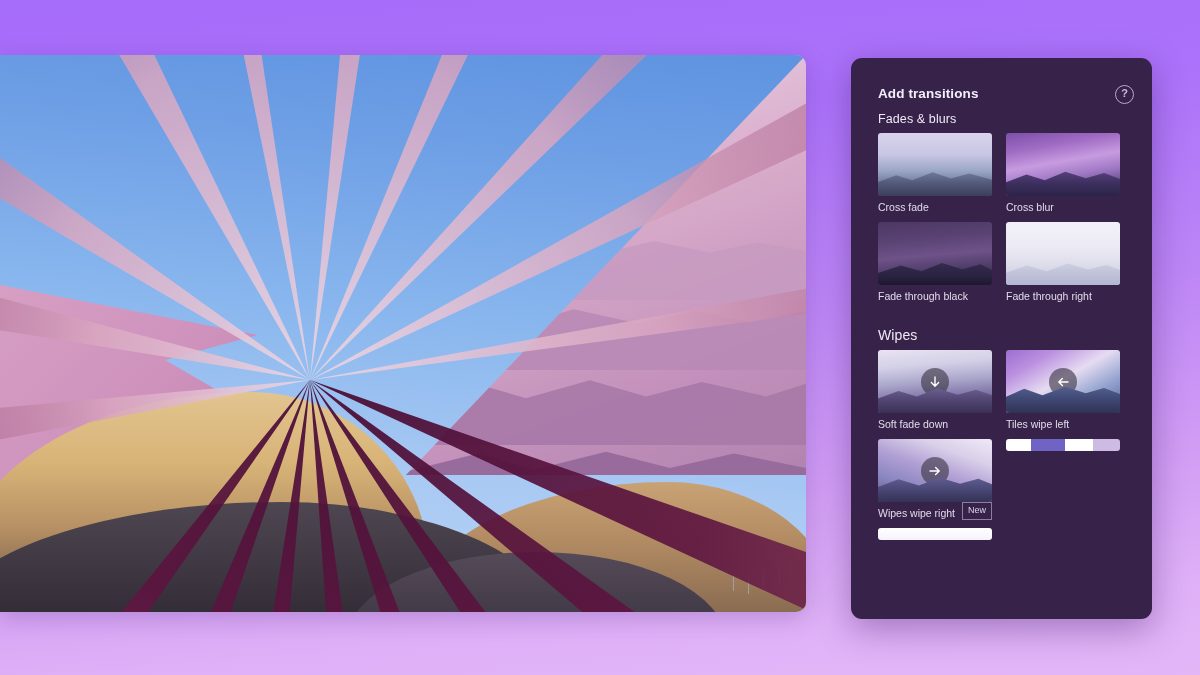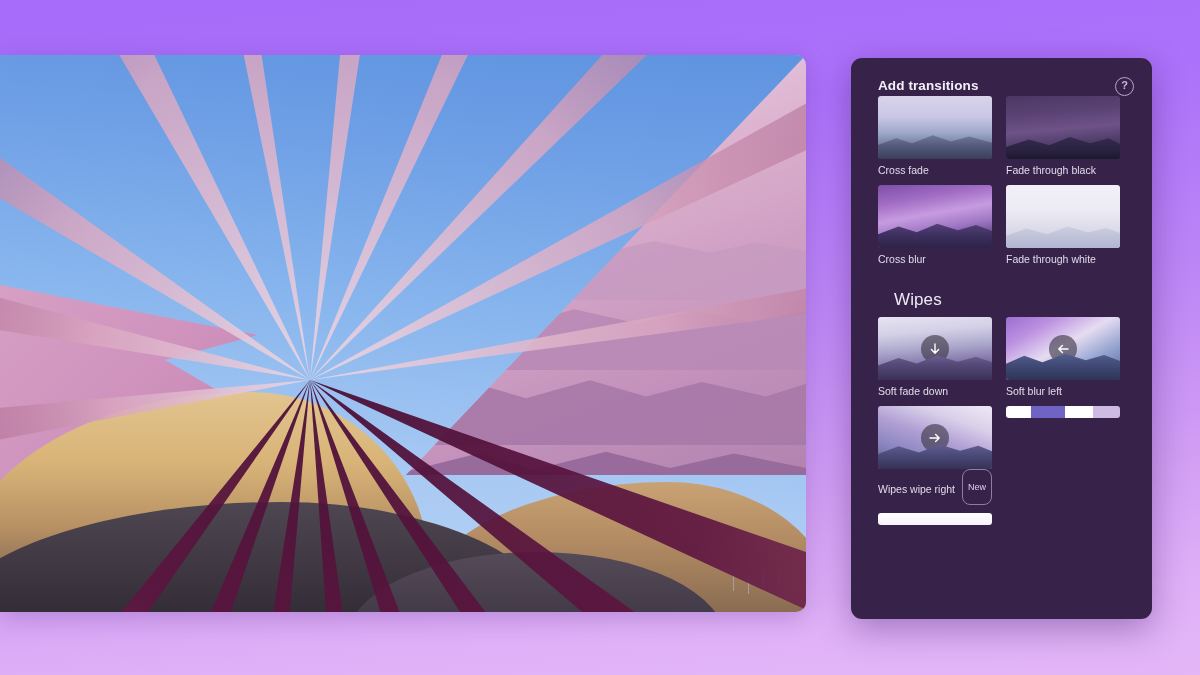--- a/index.html
+++ b/index.html
@@ -71,37 +71,37 @@
   
   .rays{position:absolute;inset:0;}
 
   
   #transitions-panel{
     position:absolute;left:851px;top:58px;width:301px;height:561px;
     background:#37234a;border-radius:11px;overflow:hidden;
     box-shadow:0 10px 34px rgba(45,12,85,.35);
   }
   .panel-head{display:flex;align-items:flex-start;justify-content:space-between;
-    padding:20px 18px 0 27px;}
+    padding:28px 18px 0 27px;}
   .panel-title{color:#f3eef8;font-size:13.5px;font-weight:700;letter-spacing:.1px;}
   .help-icon{width:17px;height:17px;border-radius:50%;border:1.3px solid #b9a7cc;
     color:#cbbcda;font-size:11px;line-height:15px;text-align:center;font-weight:600;
     cursor:pointer;flex:none;margin-top:-1px;}
   .section-title{color:#efe9f5;font-size:12.5px;font-weight:400;
     padding:8px 0 7px 27px;letter-spacing:.1px;}
-  .section-title.wipes{padding-top:16px;font-size:17px;margin-left:16px;}
+  .section-title.wipes{padding-top:16px;font-size:14px;}
   .grid{display:flex;flex-wrap:wrap;gap:0 14px;padding:0 23px 0 27px;}
   .tile{width:114px;margin-bottom:8px;}
   .thumb{width:114px;height:63px;border-radius:3px;overflow:hidden;position:relative;
     cursor:pointer;background:#5d4f78;}
   .tile-label{color:#e2dae9;font-size:10.5px;margin-top:4px;line-height:14px;
     white-space:nowrap;}
-  .label-row{display:flex;align-items:center;justify-content:space-between;}
-  .new-badge{border:1px solid #8e7ca3;border-radius:8px;color:#ddd4e8;
-    font-size:9px;padding:11px 5px;line-height:12px;}
+  .label-row{display:flex;justify-content:space-between;}
+  .new-badge{border:1px solid #8e7ca3;border-radius:0;color:#ddd4e8;
+    font-size:9px;padding:1px 5px;line-height:12px;}
 
   
   .t-crossfade{background:linear-gradient(180deg,#d9d4ec 0%,#c8c6e4 34%,#9ba6c7 60%,#6b7596 82%,#4a4f6e 100%);}
   .t-crossfade::after{content:"";position:absolute;left:0;right:0;bottom:0;height:46%;
     background:linear-gradient(180deg,#7e88ab 0%,#545a7c 55%,#3b3f5c 100%);
     clip-path:polygon(0 52%,16% 28%,30% 46%,48% 18%,64% 40%,80% 22%,100% 44%,100% 100%,0 100%);}
   .t-crossblur{background:linear-gradient(170deg,#7d4fa8 0%,#a06cc4 24%,#c79be0 46%,#9d76c2 66%,#5c4480 86%,#3c2f55 100%);filter:blur(.4px);}
   .t-crossblur::after{content:"";position:absolute;left:0;right:0;bottom:0;height:52%;
     background:linear-gradient(180deg,#6a4d8e 0%,#3e3060 60%,#2b2347 100%);
     clip-path:polygon(0 58%,18% 34%,34% 52%,52% 26%,70% 46%,86% 30%,100% 48%,100% 100%,0 100%);}
@@ -218,47 +218,48 @@
   </div>
 </div>
 
 <div id="transitions-panel">
 
   <div class="panel-head">
     <div class="panel-title">Add transitions</div>
     <div class="help-icon">?</div>
   </div>
 
+  <div class="section-title">Fades &amp; blurs</div>
   <div class="grid">
 
     <div class="tile">
       <div class="thumb t-crossfade"></div>
       <div class="label-row">
         <span class="tile-label">Cross fade</span>
       </div>
     </div>
 
     <div class="tile">
+      <div class="thumb t-crossblur"></div>
+      <div class="label-row">
+        <span class="tile-label">Cross blur</span>
+      </div>
+    </div>
+
+    <div class="tile">
       <div class="thumb t-fadeblack"></div>
       <div class="label-row">
         <span class="tile-label">Fade through black</span>
       </div>
     </div>
 
     <div class="tile">
-      <div class="thumb t-crossblur"></div>
-      <div class="label-row">
-        <span class="tile-label">Cross blur</span>
-      </div>
-    </div>
-
-    <div class="tile">
       <div class="thumb t-fadewhite"></div>
       <div class="label-row">
-        <span class="tile-label">Fade through white</span>
+        <span class="tile-label">Fade through right</span>
       </div>
     </div>
 
   </div>
 
   <div class="section-title wipes">Wipes</div>
   <div class="grid">
 
     <div class="tile">
       <div class="thumb t-wipedown">
@@ -277,21 +278,21 @@
     <div class="tile">
       <div class="thumb t-wipeleft">
         <span class="arrow-circle">
           <svg width="14" height="14" viewBox="0 0 14 14" fill="none" stroke="#fff" stroke-width="1.4" stroke-linecap="round" stroke-linejoin="round">
               <path d="M12 7 H3 M6.4 3.4 L2.8 7 L6.4 10.6"></path>
             </svg>
         </span>
         <span class="corner-mark">◇</span>
       </div>
       <div class="label-row">
-        <span class="tile-label">Soft blur left</span>
+        <span class="tile-label">Tiles wipe left</span>
       </div>
     </div>
 
     <div class="tile">
       <div class="thumb t-wiperight">
         <span class="arrow-circle">
           <svg width="14" height="14" viewBox="0 0 14 14" fill="none" stroke="#fff" stroke-width="1.4" stroke-linecap="round" stroke-linejoin="round">
               <path d="M2 7 H11 M7.6 3.4 L11.2 7 L7.6 10.6"></path>
             </svg>
         </span>

